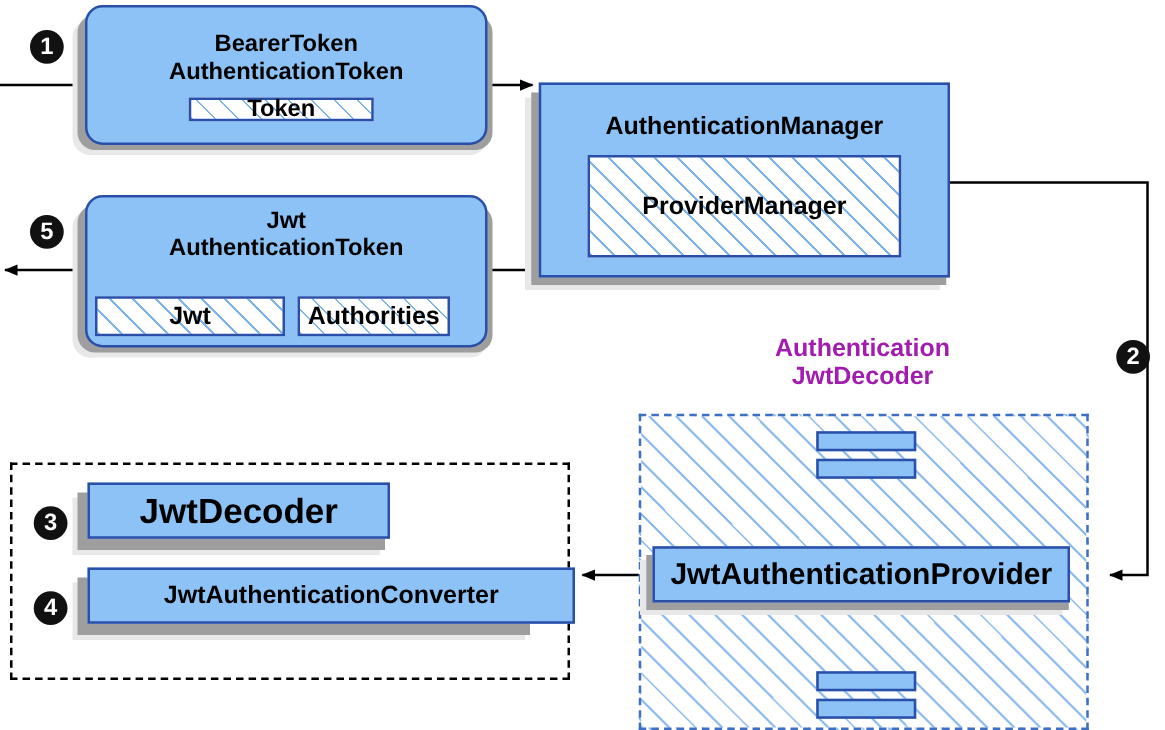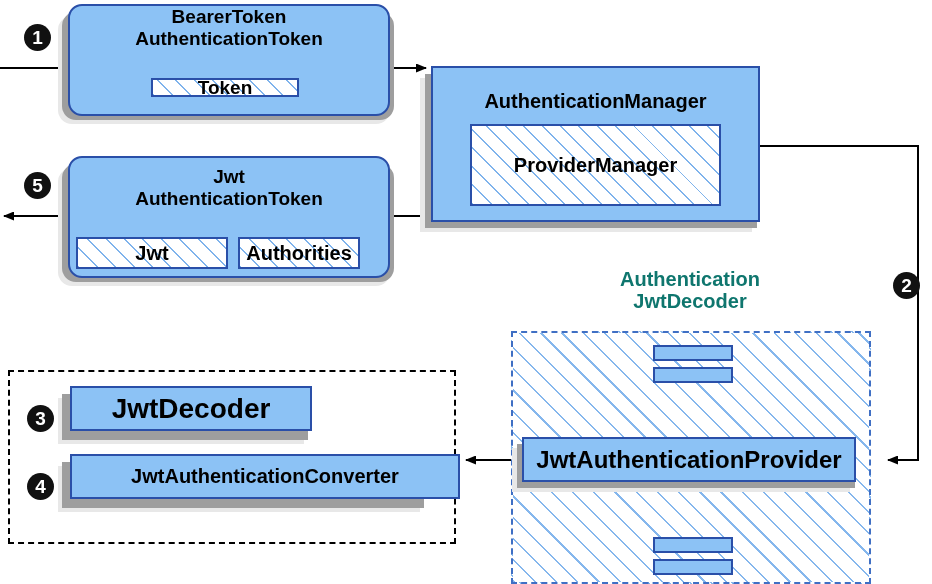--- a/index.html
+++ b/index.html
@@ -31,21 +31,21 @@
   
   .panel-dashed-blue{position:absolute;box-sizing:border-box;
         border:2px dashed #3f6fc4;
         background-color:#ffffff;
         background-image:repeating-linear-gradient(45deg,
             rgba(120,175,235,.9) 0px, rgba(120,175,235,.9) 1.6px,
             rgba(255,255,255,0) 1.6px, rgba(255,255,255,0) 15px);}
   .panel-dashed-black{position:absolute;box-sizing:border-box;
         border:2px dashed #000000;background:transparent;}
 
-  .caption{position:absolute;font-weight:bold;color:#0f766e;text-align:center;
+  .caption{position:absolute;font-weight:bold;color:#a21caf;text-align:center;
            line-height:1.12;}
 
   
   .badge{position:absolute;border-radius:50%;background:#111;color:#fff;
          display:flex;align-items:center;justify-content:center;
          font-weight:bold;line-height:1;}
 
   
   #wires{position:absolute;left:0;top:0;width:932px;height:584px;overflow:visible;}
   .bar{position:absolute;box-sizing:border-box;background:#8cc2f5;border:2px solid #2a4fa8;}
@@ -84,21 +84,21 @@
 
   <div class="badge" style="left:24px;top:24px;width:27px;height:27px;font-size:19px;">1</div>
   <div class="badge" style="left:24px;top:172px;width:27px;height:27px;font-size:19px;">5</div>
   <div class="badge" style="left:893px;top:272px;width:27px;height:27px;font-size:19px;">2</div>
   <div class="badge" style="left:27px;top:405px;width:27px;height:27px;font-size:19px;">3</div>
   <div class="badge" style="left:27px;top:473px;width:27px;height:27px;font-size:19px;">4</div>
 
   <div class="shadow-outer rounded-sh" style="left:58px;top:16px;width:332px;height:108px;"></div>
   <div class="shadow-mid rounded-sh" style="left:62px;top:12px;width:332px;height:108px;"></div>
   <div class="node rounded" style="left:68px;top:4px;width:322px;height:112px;flex-direction:column;
-              justify-content:flex-start;padding-top:0;">
+              justify-content:flex-start;padding-top:19px;">
     <div style="font-size:19px;line-height:1.14;">
       <span>BearerToken</span><br>
       <span>AuthenticationToken</span>
     </div>
   </div>
   <div class="hatch" style="left:151px;top:78px;width:148px;height:19px;font-size:19px;">Token</div>
 
   <div class="shadow-outer rounded-sh" style="left:58px;top:168px;width:332px;height:118px;"></div>
   <div class="shadow-mid rounded-sh" style="left:62px;top:164px;width:332px;height:118px;"></div>
   <div class="node rounded" style="left:68px;top:156px;width:322px;height:122px;flex-direction:column;

